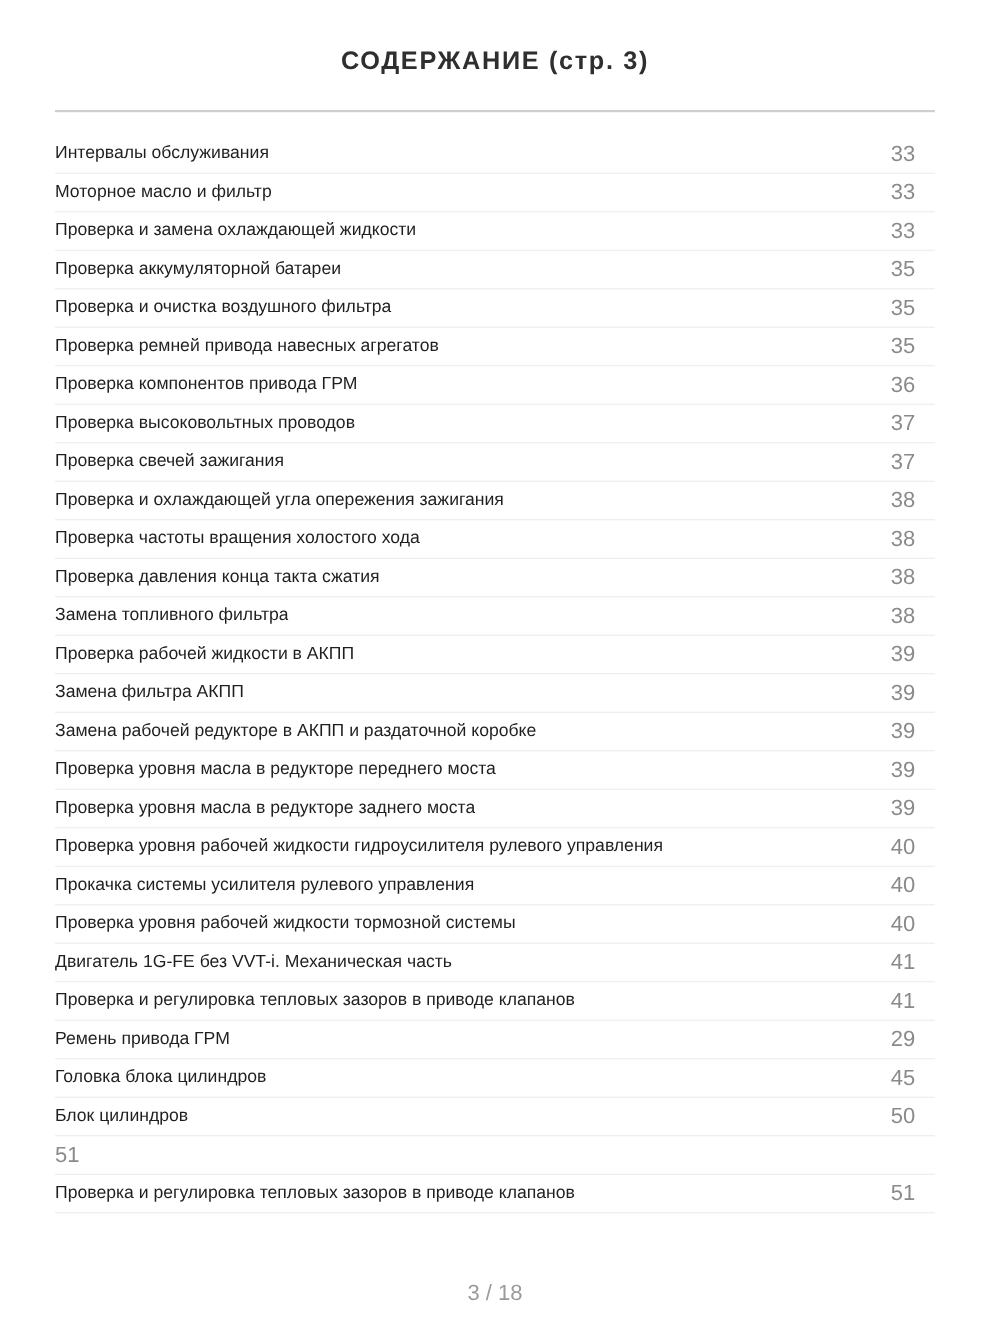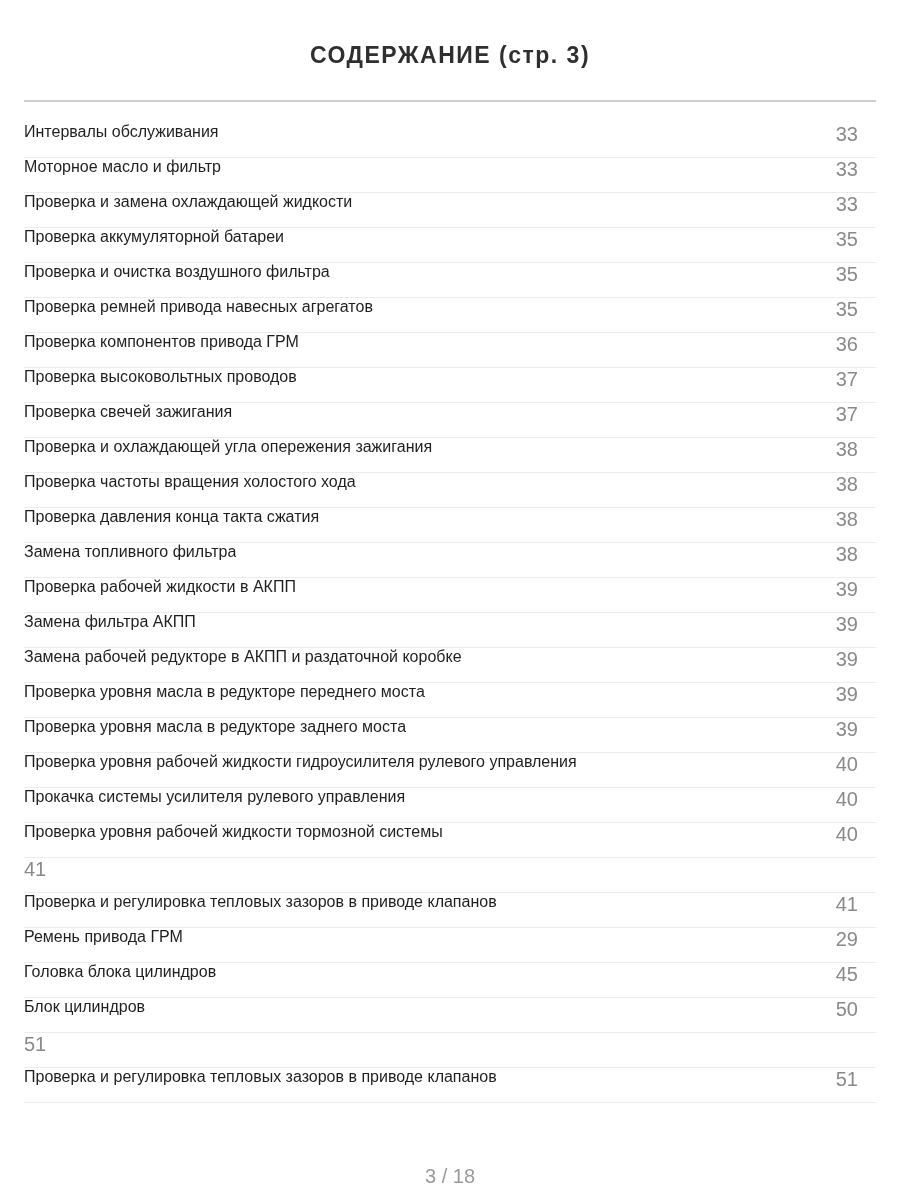--- a/index.html
+++ b/index.html
@@ -9,21 +9,21 @@
   }
   body {
     width: 900px;
     height: 1200px;
     font-family: "Liberation Sans", "DejaVu Sans", sans-serif;
     color: #222222;
     position: relative;
     box-sizing: border-box;
   }
   .page {
-    padding: 0 24px;
+    padding: 0 50px;
   }
   .toc-title {
     margin: 0;
     padding-top: 42px;
     text-align: center;
     font-size: 23px;
     font-weight: 700;
     letter-spacing: 1.5px;
     color: #2f2f2f;
   }
@@ -33,21 +33,21 @@
     border: none;
     border-top: 2px solid #cfcfcf;
   }
   .toc-list {
     margin-top: 21px;
   }
   .toc-row {
     height: 34px;
     display: flex;
     justify-content: space-between;
-    align-items: flex-start;
+    align-items: center;
     border-bottom: 1px solid #ececec;
     cursor: default;
   }
   .toc-label {
     font-size: 16px;
     color: #1f1f1f;
     white-space: nowrap;
     overflow: hidden;
   }
   .toc-page {
@@ -147,20 +147,21 @@
       </div>
       <div class="toc-row">
         <span class="toc-label">Прокачка системы усилителя рулевого управления</span>
         <span class="toc-page">40</span>
       </div>
       <div class="toc-row">
         <span class="toc-label">Проверка уровня рабочей жидкости тормозной системы</span>
         <span class="toc-page">40</span>
       </div>
       <div class="toc-row">
+        <span class="toc-label">Двигатель 1G-FE без VVT-i. Механическая часть</span>
         <span class="toc-page">41</span>
       </div>
       <div class="toc-row">
         <span class="toc-label">Проверка и регулировка тепловых зазоров в приводе клапанов</span>
         <span class="toc-page">41</span>
       </div>
       <div class="toc-row">
         <span class="toc-label">Ремень привода ГРМ</span>
         <span class="toc-page">29</span>
       </div>

